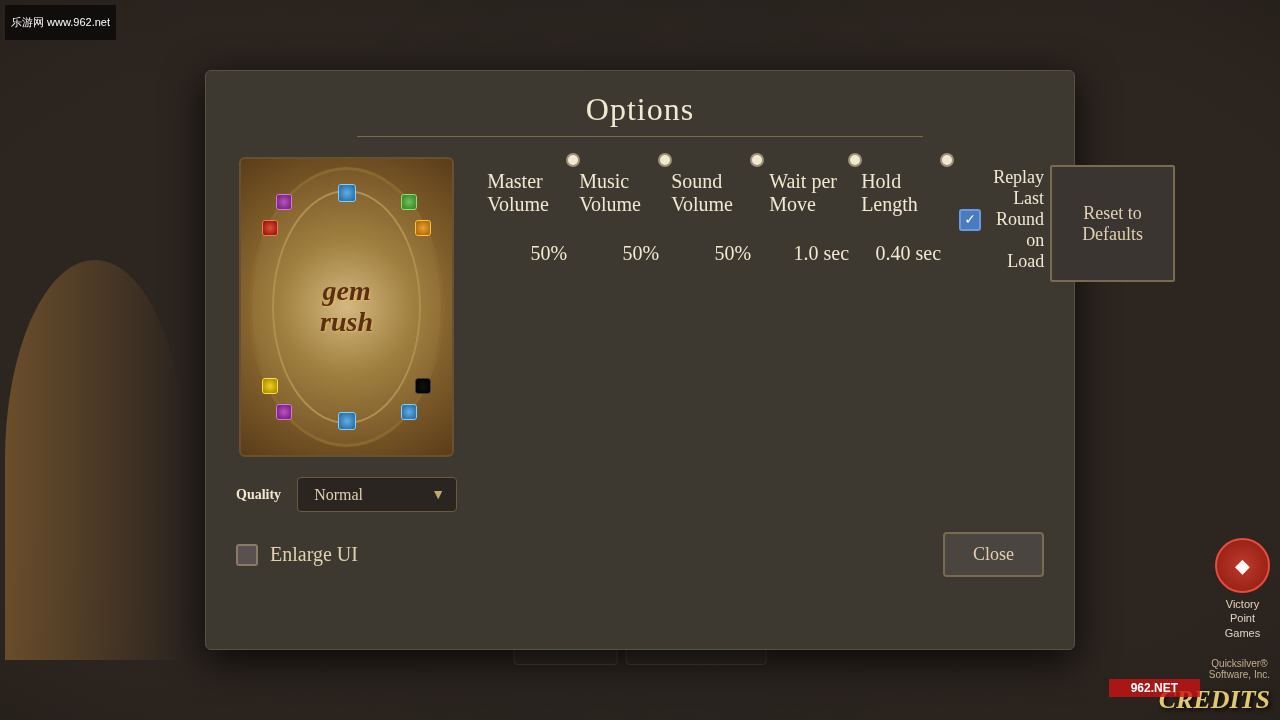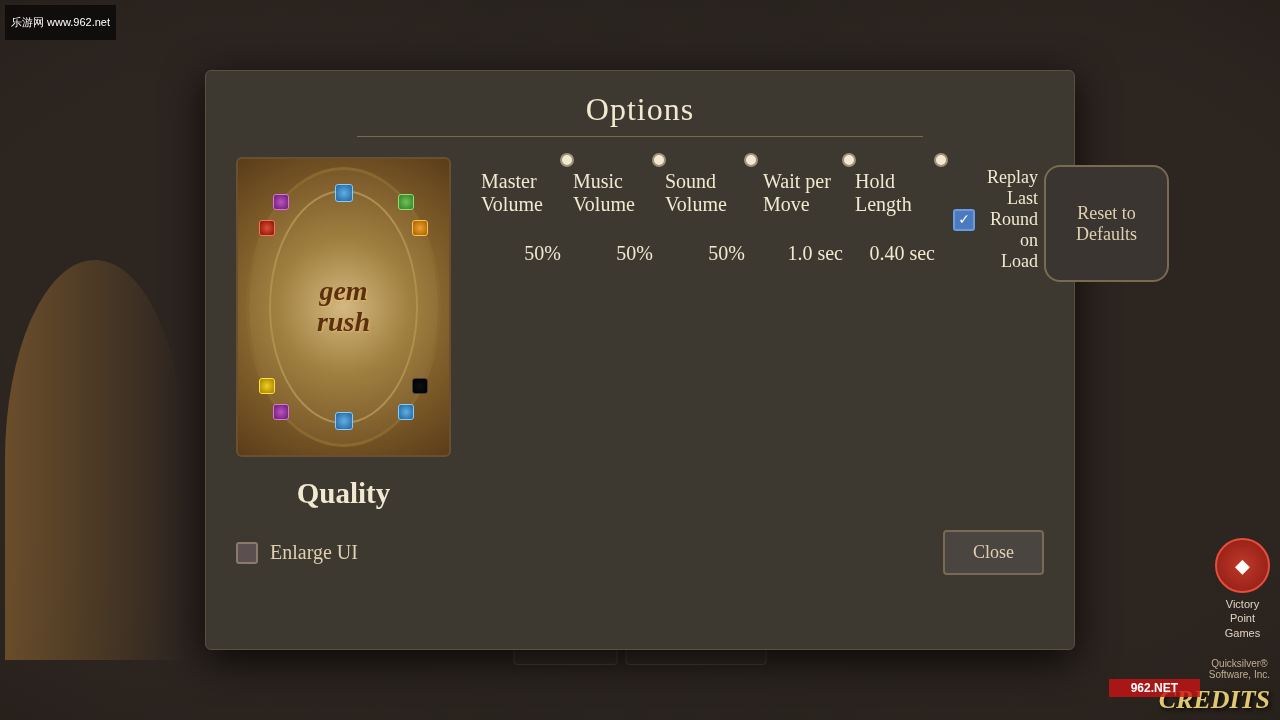--- a/index.html
+++ b/index.html
@@ -207,21 +207,21 @@
 
     
     .quality-row {
       display: flex;
       align-items: center;
       gap: 16px;
     }
 
     .quality-label {
       color: #f0e8d0;
-      font-size: 29px;
+      font-size: 14px;
       font-weight: bold;
     }
 
     .quality-select {
       background: #2a2520;
       border: 1px solid #6a5a40;
       color: #e0d0b0;
       font-family: Georgia, serif;
       font-size: 16px;
       padding: 8px 16px;
@@ -339,21 +339,21 @@
     }
 
     
     .reset-btn {
       background: #3a3530;
       border: 2px solid #7a6a50;
       color: #e0d0b0;
       font-family: Georgia, serif;
       font-size: 18px;
       padding: 12px 30px;
-      border-radius: 16px;
+      border-radius: 2px;
       cursor: pointer;
       width: 100%;
       margin-top: 8px;
       text-align: center;
     }
 
     
     .dialog-bottom {
       display: flex;
       align-items: center;
@@ -479,20 +479,28 @@
             <div style="position:absolute;bottom:50px;left:10px;width:16px;height:16px;background:radial-gradient(circle,#f0d020,#a08000);border-radius:3px;border:1px solid #ffe040;"></div>
             <div style="position:absolute;bottom:24px;right:24px;width:16px;height:16px;background:radial-gradient(circle,#60b0e0,#2060a0);border-radius:3px;border:1px solid #80d0ff;"></div>
             <div style="position:absolute;bottom:24px;left:24px;width:16px;height:16px;background:radial-gradient(circle,#c050c0,#602070);border-radius:3px;border:1px solid #e070e0;"></div>
             <div style="position:absolute;bottom:14px;left:50%;transform:translateX(-50%);width:18px;height:18px;background:radial-gradient(circle,#60b0e0,#2060a0);border-radius:3px;border:1px solid #80d0ff;"></div>
             <div class="logo-text-gem">gem<br>rush</div>
           </div>
         </div>
 
         <div class="quality-row">
           <span class="quality-label">Quality</span>
+          <div class="quality-select-wrapper">
+            <select class="quality-select">
+              <option>Low</option>
+              <option selected="">Normal</option>
+              <option>High</option>
+            </select>
+            <span class="select-arrow">▼</span>
+          </div>
         </div>
 
       </div>
 
       <div class="dialog-right">
 
         <div class="control-row">
           <span class="control-label">Master Volume</span>
           <span class="control-value">50%</span>
         </div>

